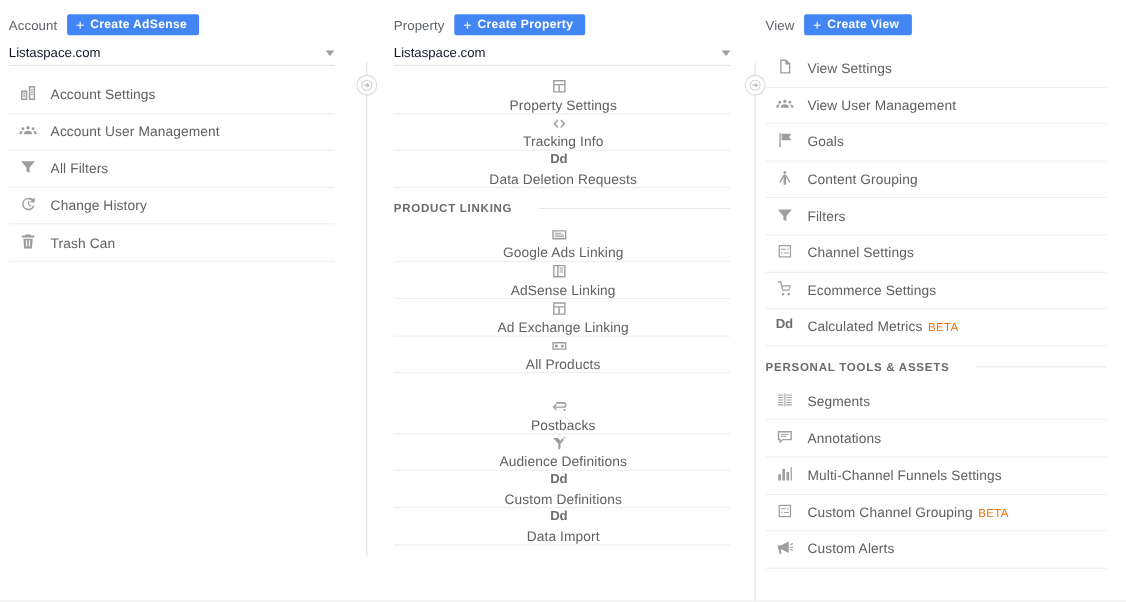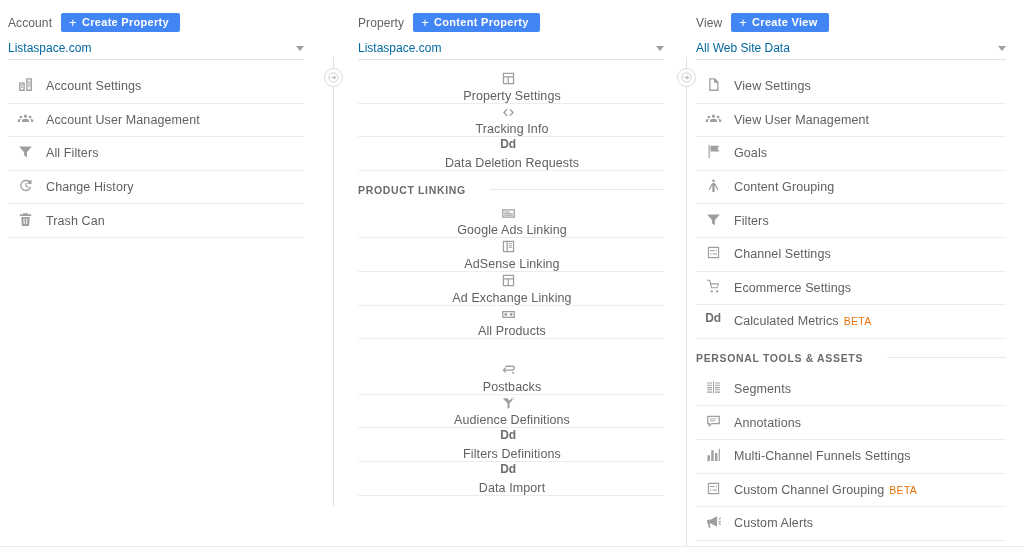--- a/index.html
+++ b/index.html
@@ -38,21 +38,21 @@
     cursor: pointer; white-space: nowrap;
   }
   .plus-ic { font-size: 13px; font-weight: normal; line-height: 11px; }
 
   
   .selector {
     display: flex; align-items: center; justify-content: space-between;
     border-bottom: 1px solid #e4e4e4;
     height: 23px; margin-top: 1px; cursor: pointer;
   }
-  .selector-value { font-size: 12px; color: #0369a1; }
+  .selector-value { font-size: 12px; color: #0f172a; }
   .caret {
     width: 0; height: 0; border-left: 4.5px solid transparent;
     border-right: 4.5px solid transparent; border-top: 5px solid #9aa0a6;
   }
 
   
   .menu { margin-top: 10px; }
   .menu-item {
     display: flex; align-items: center;
     height: 33.6px; cursor: pointer;
@@ -112,91 +112,91 @@
 </style>
 </head>
 <body>
 
 <div class="admin-wrap">
 
   <div class="column col-account">
     <div class="col-inner">
       <div class="col-head">
         <span class="col-label">Account</span>
+        <button class="create-btn">
+          <span class="plus-ic">+</span>
+          <span>Create AdSense</span>
+        </button>
+      </div>
+      <div class="selector">
+        <span class="selector-value">Listaspace.com</span>
+        <span class="caret"></span>
+      </div>
+      <div class="menu">
+          <div class="menu-item">
+            <span class="mi-icon">
+              <svg width="17" height="17" viewBox="0 0 24 24" fill="#9e9e9e">
+                <path d="M3 21V9h8v12H3zm2-2h4v-8H5v8zm8 2V3h8v18h-8zm2-2h4V5h-4v14zM6 12h2v2H6v-2zm0 3h2v2H6v-2zm10-8h2v2h-2V7zm0 3h2v2h-2v-2zm0 3h2v2h-2v-2z"></path>
+              </svg>
+            </span>
+            <span class="mi-label">Account Settings</span>
+          </div>
+          <div class="menu-item">
+            <span class="mi-icon">
+              <svg width="17" height="17" viewBox="0 0 24 24" fill="#9e9e9e">
+                <path d="M12 6.5a2.2 2.2 0 1 1 0 4.4 2.2 2.2 0 0 1 0-4.4zM5.5 8a1.9 1.9 0 1 1 0 3.8A1.9 1.9 0 0 1 5.5 8zm13 0a1.9 1.9 0 1 1 0 3.8 1.9 1.9 0 0 1 0-3.8zM12 12.4c2.6 0 5 1.2 5 2.8V17H7v-1.8c0-1.6 2.4-2.8 5-2.8zM4.2 12.8c.5 0 1 .05 1.4.15-1 .7-1.6 1.6-1.6 2.55V17H1v-1.6c0-1.4 1.5-2.6 3.2-2.6zm15.6 0c1.7 0 3.2 1.2 3.2 2.6V17h-3v-1.5c0-.95-.6-1.85-1.6-2.55.4-.1.9-.15 1.4-.15z"></path>
+              </svg>
+            </span>
+            <span class="mi-label">Account User Management</span>
+          </div>
+          <div class="menu-item">
+            <span class="mi-icon">
+              <svg width="17" height="17" viewBox="0 0 24 24" fill="#9e9e9e">
+                <path d="M3 5h18l-7 8.2V20l-4-2.2v-4.6L3 5z"></path>
+              </svg>
+            </span>
+            <span class="mi-label">All Filters</span>
+          </div>
+          <div class="menu-item">
+            <span class="mi-icon">
+              <svg width="17" height="17" viewBox="0 0 24 24" fill="#9e9e9e">
+                <path d="M12.5 4a8 8 0 1 0 7.6 10.4l-2-.6A6 6 0 1 1 12.5 6c1.6 0 3 .6 4.1 1.6L14 10h6.5V3.5l-2.1 2.1A7.95 7.95 0 0 0 12.5 4zm-.6 4v5l4 2.4.8-1.3-3.3-2V8h-1.5z"></path>
+              </svg>
+            </span>
+            <span class="mi-label">Change History</span>
+          </div>
+          <div class="menu-item">
+            <span class="mi-icon">
+              <svg width="17" height="17" viewBox="0 0 24 24" fill="#9e9e9e">
+                <path d="M9 3h6l1 1.5h4V7H4V4.5h4L9 3zM6 8.5h12L17 21H7L6 8.5zm3.2 2 .3 8h1.4l-.3-8H9.2zm4 0-.3 8h1.4l.3-8h-1.4z"></path>
+              </svg>
+            </span>
+            <span class="mi-label">Trash Can</span>
+          </div>
+        </div>
+    </div>
+  </div>
+
+  <div class="column col-property">
+    <div class="col-inner">
+      <div class="col-head">
+        <span class="col-label">Property</span>
         <button class="create-btn">
           <span class="plus-ic">+</span>
           <span>Create Property</span>
         </button>
       </div>
       <div class="selector">
         <span class="selector-value">Listaspace.com</span>
         <span class="caret"></span>
       </div>
       <div class="menu">
           <div class="menu-item">
             <span class="mi-icon">
               <svg width="17" height="17" viewBox="0 0 24 24" fill="#9e9e9e">
-                <path d="M3 21V9h8v12H3zm2-2h4v-8H5v8zm8 2V3h8v18h-8zm2-2h4V5h-4v14zM6 12h2v2H6v-2zm0 3h2v2H6v-2zm10-8h2v2h-2V7zm0 3h2v2h-2v-2zm0 3h2v2h-2v-2z"></path>
-              </svg>
-            </span>
-            <span class="mi-label">Account Settings</span>
-          </div>
-          <div class="menu-item">
-            <span class="mi-icon">
-              <svg width="17" height="17" viewBox="0 0 24 24" fill="#9e9e9e">
-                <path d="M12 6.5a2.2 2.2 0 1 1 0 4.4 2.2 2.2 0 0 1 0-4.4zM5.5 8a1.9 1.9 0 1 1 0 3.8A1.9 1.9 0 0 1 5.5 8zm13 0a1.9 1.9 0 1 1 0 3.8 1.9 1.9 0 0 1 0-3.8zM12 12.4c2.6 0 5 1.2 5 2.8V17H7v-1.8c0-1.6 2.4-2.8 5-2.8zM4.2 12.8c.5 0 1 .05 1.4.15-1 .7-1.6 1.6-1.6 2.55V17H1v-1.6c0-1.4 1.5-2.6 3.2-2.6zm15.6 0c1.7 0 3.2 1.2 3.2 2.6V17h-3v-1.5c0-.95-.6-1.85-1.6-2.55.4-.1.9-.15 1.4-.15z"></path>
-              </svg>
-            </span>
-            <span class="mi-label">Account User Management</span>
-          </div>
-          <div class="menu-item">
-            <span class="mi-icon">
-              <svg width="17" height="17" viewBox="0 0 24 24" fill="#9e9e9e">
-                <path d="M3 5h18l-7 8.2V20l-4-2.2v-4.6L3 5z"></path>
-              </svg>
-            </span>
-            <span class="mi-label">All Filters</span>
-          </div>
-          <div class="menu-item">
-            <span class="mi-icon">
-              <svg width="17" height="17" viewBox="0 0 24 24" fill="#9e9e9e">
-                <path d="M12.5 4a8 8 0 1 0 7.6 10.4l-2-.6A6 6 0 1 1 12.5 6c1.6 0 3 .6 4.1 1.6L14 10h6.5V3.5l-2.1 2.1A7.95 7.95 0 0 0 12.5 4zm-.6 4v5l4 2.4.8-1.3-3.3-2V8h-1.5z"></path>
-              </svg>
-            </span>
-            <span class="mi-label">Change History</span>
-          </div>
-          <div class="menu-item">
-            <span class="mi-icon">
-              <svg width="17" height="17" viewBox="0 0 24 24" fill="#9e9e9e">
-                <path d="M9 3h6l1 1.5h4V7H4V4.5h4L9 3zM6 8.5h12L17 21H7L6 8.5zm3.2 2 .3 8h1.4l-.3-8H9.2zm4 0-.3 8h1.4l.3-8h-1.4z"></path>
-              </svg>
-            </span>
-            <span class="mi-label">Trash Can</span>
-          </div>
-        </div>
-    </div>
-  </div>
-
-  <div class="column col-property">
-    <div class="col-inner">
-      <div class="col-head">
-        <span class="col-label">Property</span>
-        <button class="create-btn">
-          <span class="plus-ic">+</span>
-          <span>Content Property</span>
-        </button>
-      </div>
-      <div class="selector">
-        <span class="selector-value">Listaspace.com</span>
-        <span class="caret"></span>
-      </div>
-      <div class="menu">
-          <div class="menu-item">
-            <span class="mi-icon">
-              <svg width="17" height="17" viewBox="0 0 24 24" fill="#9e9e9e">
                 <path d="M4 4h16v16H4V4zm1.8 1.8v3.1h12.4V5.8H5.8zm0 4.9v7.5h5V10.7h-5zm6.8 0v7.5h5.6V10.7h-5.6z"></path>
               </svg>
             </span>
             <span class="mi-label">Property Settings</span>
           </div>
           <div class="menu-item">
             <span class="mi-icon">
               <svg width="17" height="17" viewBox="0 0 24 24" fill="#9e9e9e">
                 <path d="M9.6 6.6 4.2 12l5.4 5.4 1.2-1.25L7 12l3.8-4.15L9.6 6.6zm4.8 0-1.2 1.25L17 12l-3.8 4.15 1.2 1.25L19.8 12 14.4 6.6z"></path>
               </svg>
@@ -259,45 +259,41 @@
               <svg width="17" height="17" viewBox="0 0 24 24" fill="#9e9e9e">
                 <path d="M4 4.5 10.6 12v7.5l2.9-2V12L20 4.5h-3.6l-3 3.6-3-3.6H4zm12.4 1.2L18.9 3l1.1 1.2-2.5 2.6-1.1-1.1z"></path>
               </svg>
             </span>
             <span class="mi-label">Audience Definitions</span>
           </div>
           <div class="menu-item">
             <span class="mi-icon">
               <span class="glyph-dd">Dd</span>
             </span>
-            <span class="mi-label">Filters Definitions</span>
+            <span class="mi-label">Custom Definitions</span>
           </div>
           <div class="menu-item">
             <span class="mi-icon">
               <span class="glyph-dd">Dd</span>
             </span>
             <span class="mi-label">Data Import</span>
           </div>
         </div>
     </div>
   </div>
 
   <div class="column col-view">
     <div class="col-inner">
       <div class="col-head">
         <span class="col-label">View</span>
         <button class="create-btn">
           <span class="plus-ic">+</span>
           <span>Create View</span>
         </button>
       </div>
-      <div class="selector">
-        <span class="selector-value">All Web Site Data</span>
-        <span class="caret"></span>
-      </div>
       <div class="menu">
           <div class="menu-item">
             <span class="mi-icon">
               <svg width="17" height="17" viewBox="0 0 24 24" fill="#9e9e9e">
                 <path d="M6 3h8l5 5v13H6V3zm1.8 1.8v14.4h9.4V9.4h-4.4V4.8H7.8z"></path>
               </svg>
             </span>
             <span class="mi-label">View Settings</span>
           </div>
           <div class="menu-item">

